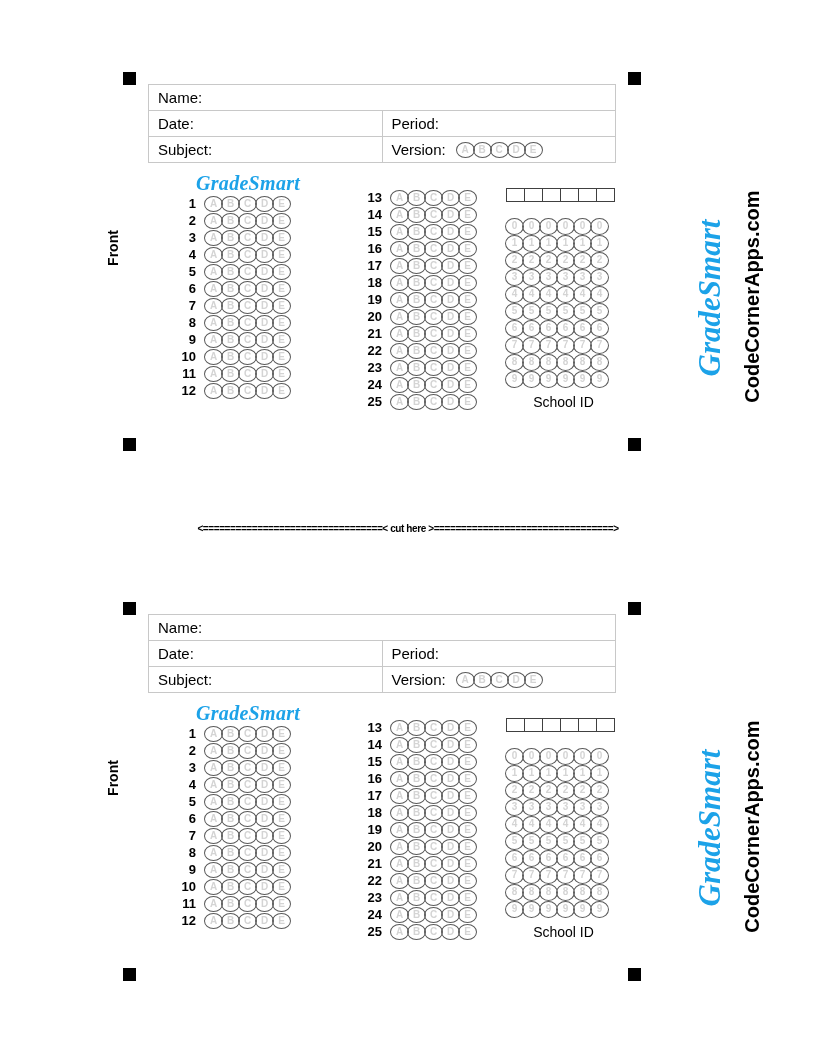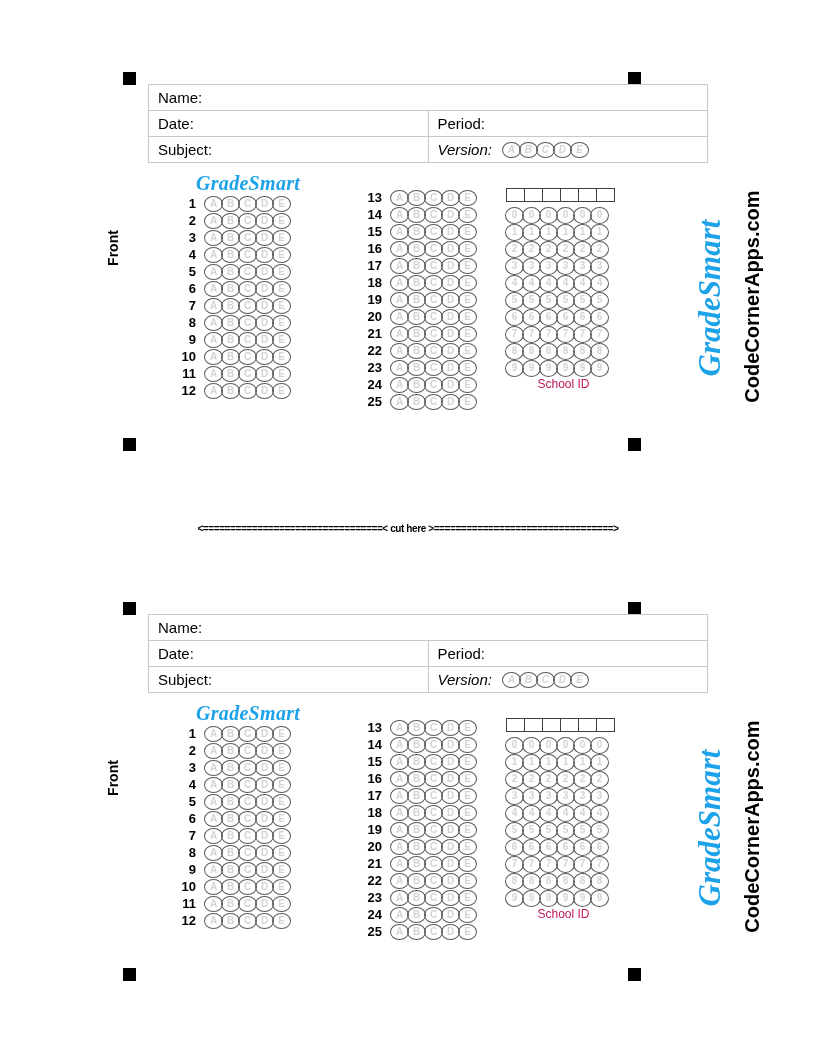--- a/index.html
+++ b/index.html
@@ -35,21 +35,21 @@
   .reg-tl { left: 123px; top: 22px; }
   .reg-tr { left: 628px; top: 22px; }
   .reg-bl { left: 123px; top: 388px; }
   .reg-br { left: 628px; top: 388px; }
 
   
   .hdr-table {
     position: absolute;
     left: 148px;
     top: 34px;
-    width: 560px;
+    width: 468px;
     border-collapse: collapse;
     table-layout: fixed;
     border-radius: 22px;
   }
   .hdr-table td {
     border: 1px solid #c8c8c8;
     height: 25px;
     padding: 0 0 0 9px;
     font-size: 15px;
     color: #000000;
@@ -58,21 +58,20 @@
     white-space: nowrap;
   }
   .cell-label { font-size: 15px; }
   .col-left  { width: 234px; margin-top: 48px; }
   .col-right { width: 230px; }
 
   .version-cell-inner {
     display: flex;
     align-items: center;
     gap: 10px;
-    font-style: italic;
   }
 
   
   .bubble {
     display: inline-block;
     width: 19px;
     height: 16px;
     border: 1.6px solid #595959;
     border-radius: 50%;
     box-sizing: border-box;
@@ -158,32 +157,32 @@
     margin-left: 1px;
   }
   .sid-box {
     width: 19px;
     height: 14px;
     border: 1px solid #404040;
     box-sizing: border-box;
     margin-right: -1px;
     background: #ffffff;
   }
-  .sid-rows { margin-top: 5px; }
+  .sid-rows { margin-top: 16px; }
   .sid-row {
     height: 17px;
     white-space: nowrap;
     font-size: 0;
   }
   .sid-caption {
-    margin-top: 0;
+    margin-top: 6px;
     width: 117px;
     text-align: center;
-    font-size: 12px;
-    color: #be185d;
+    font-size: 14px;
+    color: #000000;
     font-family: "Liberation Sans", sans-serif;
   }
 
   
   .side-logo {
     position: absolute;
     left: 600px;
     top: 230px;
     width: 220px;
     text-align: center;

